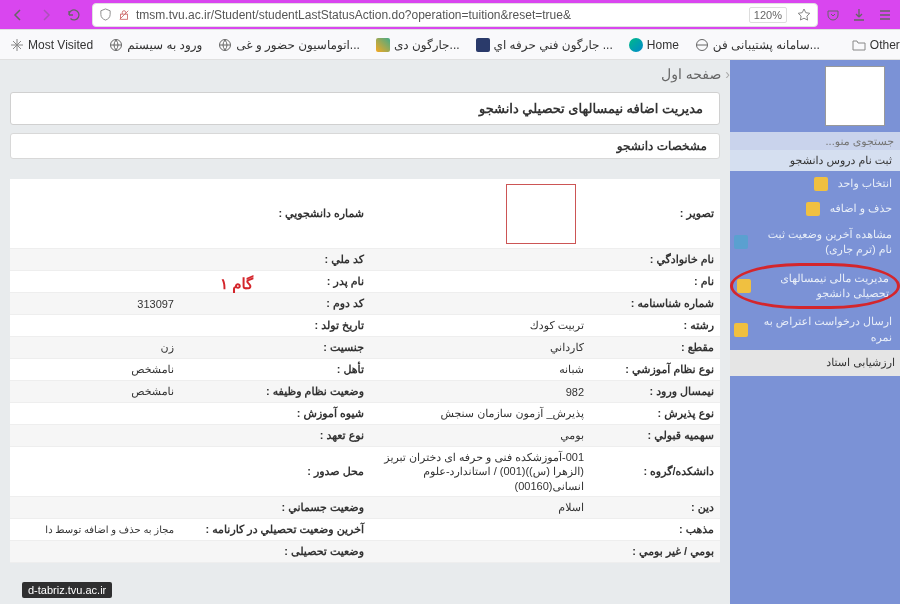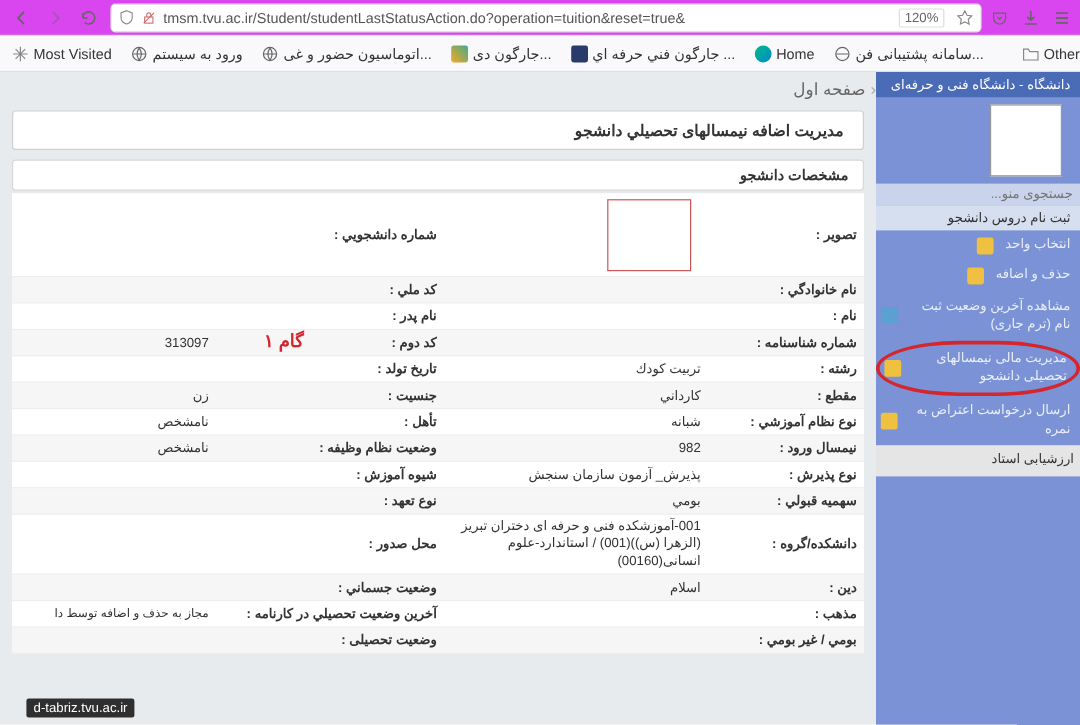--- a/index.html
+++ b/index.html
@@ -31,21 +31,21 @@
     .menu-item { padding: 5px 8px 5px 4px; display: flex; align-items: center; gap: 6px; cursor: pointer; color: #e8eef8; font-size: 11px; line-height: 1.4; }
     .menu-item .mi-icon { width: 14px; height: 14px; background: #f0c040; border-radius: 2px; flex-shrink: 0; margin-right: 4px; }
     .menu-highlight { border: 3px solid #d4262c; border-radius: 50%/60%; }
     .menu-eval { background: #e5e5e5; color: #333; text-align: center; padding: 5px; }
     
     
     .main { flex: 1; background: #e8ebed; overflow: hidden; position: relative; }
     .breadcrumb { padding: 6px 0; font-size: 14px; color: #666; background: #e8ebed; }
     .breadcrumb .chev { color: #aaa; margin-left: 4px; }
     .panel-title { background: #fff; border: 1px solid #d0d0d0; border-radius: 3px; margin: 4px 10px 8px; padding: 8px 16px; font-size: 13px; color: #333; font-weight: bold; }
-    .section-title { background: #fff; border: 1px solid #d8d8d8; border-radius: 3px; margin: 0 10px 2px; padding: 5px 12px; font-size: 12px; color: #333; font-weight: bold; }
+    .section-title { background: #fff; border: 1px solid #d8d8d8; border-radius: 3px; margin: 0 10px 20px; padding: 5px 12px; font-size: 12px; color: #333; font-weight: bold; }
     
     .form-grid { margin: 0 10px; font-size: 11px; }
     .form-row { display: flex; background: #fff; border-bottom: 1px solid #eee; min-height: 22px; }
     .form-row:nth-child(even) { background: #f6f6f6; }
     .cell { padding: 3px 6px; display: flex; align-items: center; }
     .cell-lbl-r { width: 130px; font-weight: bold; color: #333; white-space: nowrap; }
     .cell-val-r { width: 220px; color: #333; font-size: 11px; }
     .cell-lbl-l { width: 190px; font-weight: bold; color: #333; white-space: nowrap; }
     .cell-val-l { flex: 1; color: #333; }
     .photo-cell { width: 70px; height: 60px; border: 1px solid #cc5555; background: #fff; margin: 4px 8px; }
@@ -170,21 +170,20 @@
           <path d="M1 3h4l1 2h7v7H1z" stroke="#888" fill="none"></path>
         </svg>
       </span>
     <span>Other Bookmarks</span>
   </div>
 </div>
 
 <div class="page-wrap">
 
   <div class="sidebar">
-    <div class="sidebar-title">دانشگاه - دانشگاه فنی و حرفه‌ای</div>
     <div class="sidebar-photo"></div>
     <div class="sidebar-search">
       <input type="text" placeholder="جستجوی منو..." style="">
     </div>
     <div class="sidebar-header">ثبت نام دروس دانشجو</div>
     <div class="menu-item">
         <span>انتخاب واحد</span>
         <span class="mi-icon"></span>
       </div>
     <div class="menu-item">

